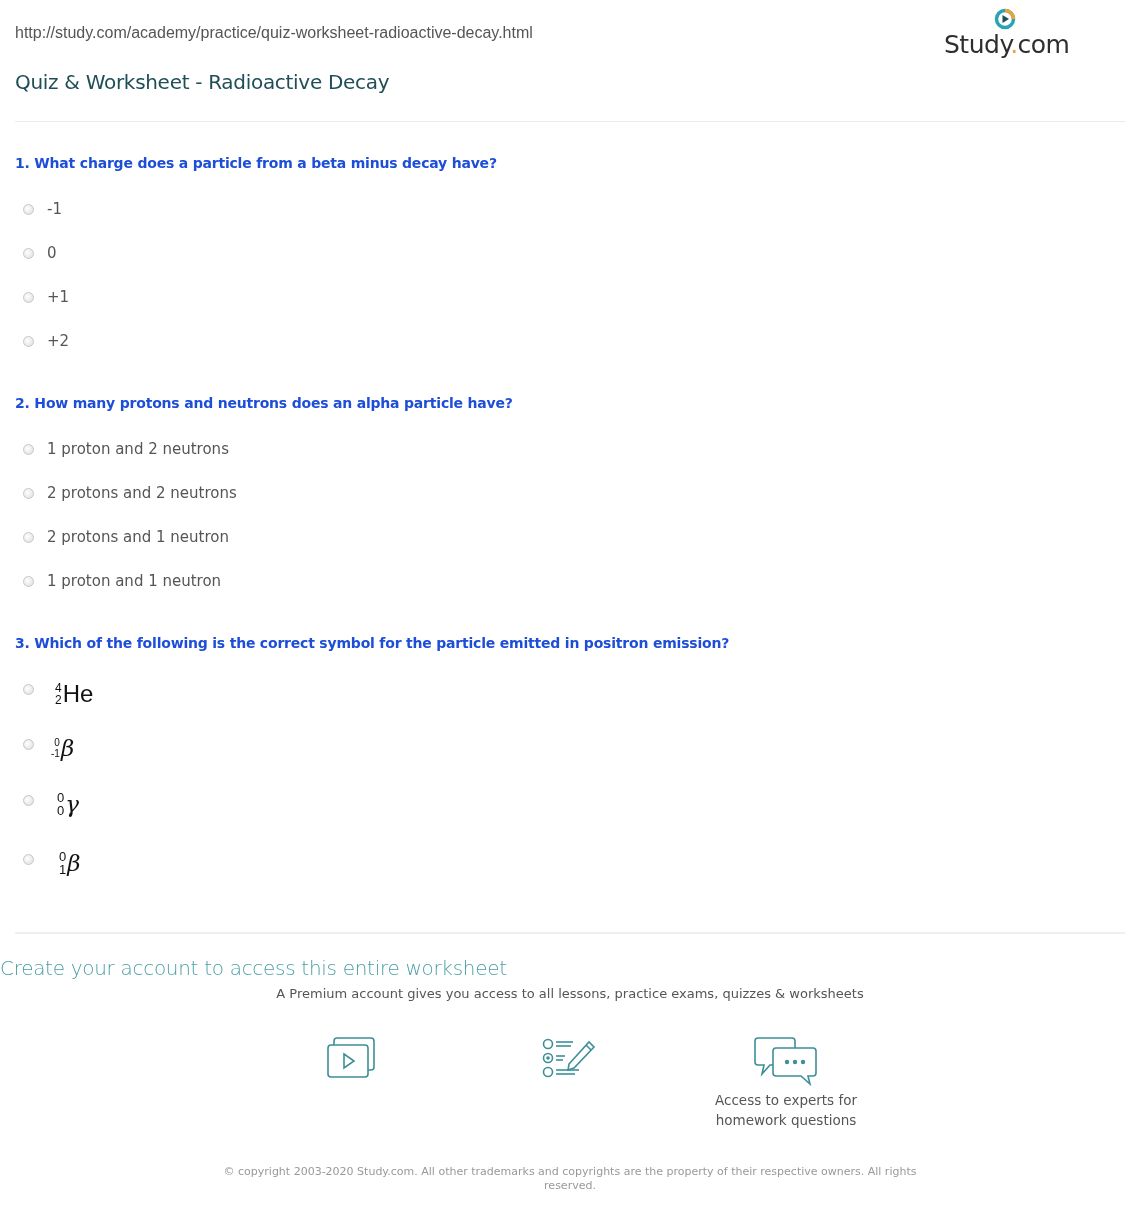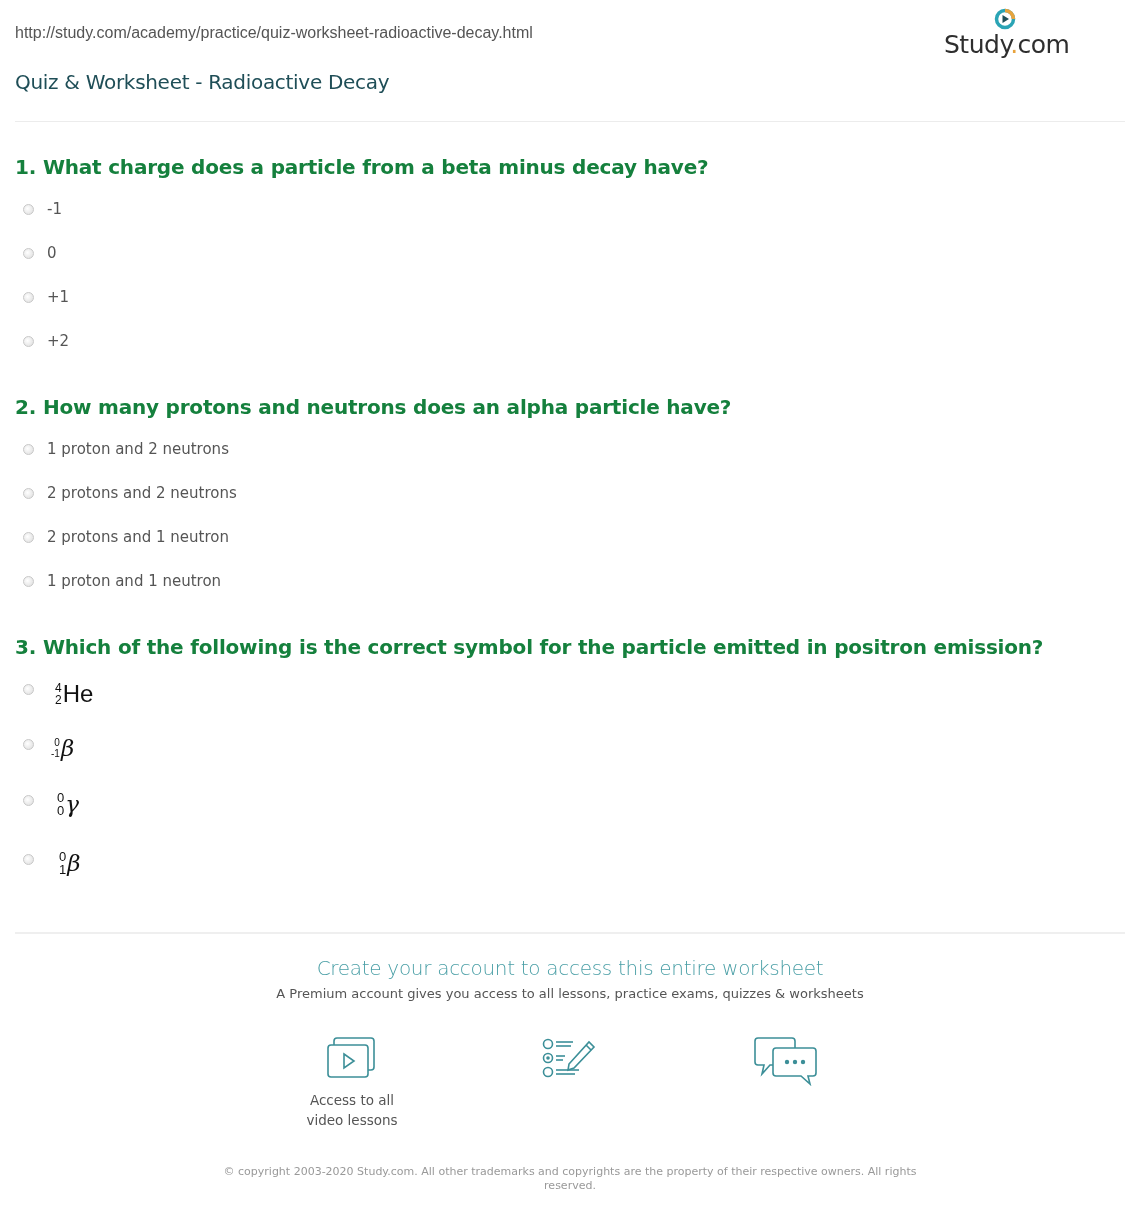--- a/index.html
+++ b/index.html
@@ -8,34 +8,34 @@
 
   .url { position: absolute; left: 15px; top: 24px; font-size: 16px; color: #555; font-family: "Liberation Sans", sans-serif; }
   .logo { position: absolute; left: 944px; top: 8px; display: flex; align-items: center; flex-direction: column; }
   .logo-mark { width: 22px; height: 22px; position: relative; margin-right: 4px; }
   .logo-text { font-family: "DejaVu Sans", sans-serif; font-size: 25px; color: #2e2e2e; letter-spacing: -0.5px; }
   .logo-dot { color: #e8a33d; }
 
   .page-title { position: absolute; left: 15px; top: 70px; font-size: 20px; color: #1f4e57; font-weight: normal; letter-spacing: -0.3px; }
   .title-rule { position: absolute; left: 15px; right: 15px; top: 121px; height: 1px; background: #ececec; }
 
-  .question { position: absolute; left: 15px; font-size: 20px; color: #15803d; font-weight: bold; letter-spacing: -0.2px; }
+  .question { position: absolute; left: 15px; font-size: 14px; color: #1d4ed8; font-weight: bold; letter-spacing: -0.2px; }
   .q-text { font-weight: 600; }
   .option { position: absolute; left: 23px; display: flex; align-items: center; font-size: 15px; color: #555; font-family: "DejaVu Sans", sans-serif; }
   .radio { width: 11px; height: 11px; border-radius: 50%; border: 1px solid #c8c8c8; background: radial-gradient(circle at 40% 40%, #ffffff 0%, #e6e6e6 70%); margin-right: 13px; flex-shrink: 0; }
   .opt-label { white-space: nowrap; }
 
   .sym { position: relative; display: inline-block; font-family: "Liberation Sans", sans-serif; color: #111; }
   .sym .nuc { display: inline-flex; flex-direction: column; align-items: flex-end; font-size: 12px; line-height: 12px; vertical-align: middle; margin-right: 1px; }
   .sym .main { font-size: 24px; vertical-align: middle; }
   .sym .greek { font-style: italic; font-family: "DejaVu Serif", serif; font-size: 23px; }
 
   .divider { position: absolute; left: 15px; right: 15px; top: 932px; height: 2px; background: #efefef; }
 
-  .cta-title { position: absolute; left: 0; right: 0; top: 956px; text-align: center; font-size: 20px; color: #4a9fa6; font-weight: 300; font-family: "DejaVu Sans", sans-serif; letter-spacing: -0.3px; }
+  .cta-title { position: absolute; left: 0; right: 0; top: 956px; font-size: 20px; color: #4a9fa6; font-weight: 300; font-family: "DejaVu Sans", sans-serif; letter-spacing: -0.3px; }
   .cta-sub { position: absolute; left: 0; right: 0; top: 986px; text-align: center; font-size: 13px; color: #555; }
 
   .feature { position: absolute; top: 1036px; width: 200px; text-align: center; }
   .feature svg { display: block; margin: 0 auto; }
   .feature-label { margin-top: 10px; font-size: 13.5px; color: #555; line-height: 20px; }
 
   .copyright { position: absolute; left: 210px; width: 720px; top: 1165px; text-align: center; font-size: 11px; color: #999; line-height: 14px; }
 </style>
 </head>
 <body>
@@ -144,24 +144,20 @@
 
 <div class="cta-title">Create your account to access this entire worksheet</div>
 <div class="cta-sub">A Premium account gives you access to all lessons, practice exams, quizzes &amp; worksheets</div>
 
 <div class="feature" style="left:252px">
   <svg width="52" height="44" viewBox="0 0 52 44">
     <rect x="8" y="2" width="40" height="32" rx="3" fill="#fff" stroke="#3c8f98" stroke-width="1.6"></rect>
     <rect x="2" y="9" width="40" height="32" rx="3" fill="#fff" stroke="#3c8f98" stroke-width="1.6"></rect>
     <path d="M18 18 L28 25 L18 32 Z" fill="none" stroke="#3c8f98" stroke-width="1.6"></path>
   </svg>
-  <div class="feature-label">
-      <div>Access to all</div>
-      <div>video lessons</div>
-    </div>
 </div>
 
 <div class="feature" style="left:469px">
   <svg width="56" height="44" viewBox="0 0 56 44">
     <circle cx="7" cy="8" r="4.5" fill="none" stroke="#3c8f98" stroke-width="1.6"></circle>
     <circle cx="7" cy="22" r="4.5" fill="none" stroke="#3c8f98" stroke-width="1.6"></circle>
     <circle cx="7" cy="22" r="1.8" fill="#3c8f98"></circle>
     <circle cx="7" cy="36" r="4.5" fill="none" stroke="#3c8f98" stroke-width="1.6"></circle>
     <line x1="15" y1="6" x2="32" y2="6" stroke="#3c8f98" stroke-width="1.6"></line>
     <line x1="15" y1="10" x2="30" y2="10" stroke="#3c8f98" stroke-width="1.6"></line>
@@ -175,15 +171,19 @@
 </div>
 
 <div class="feature" style="left:686px">
   <svg width="64" height="50" viewBox="0 0 64 50">
     <path d="M4 2 H38 a3 3 0 0 1 3 3 V26 a3 3 0 0 1 -3 3 H16 L8 38 L10 29 H4 a3 3 0 0 1 -3 -3 V5 a3 3 0 0 1 3 -3 Z" fill="#fff" stroke="#3c8f98" stroke-width="1.6"></path>
     <path d="M22 12 H59 a3 3 0 0 1 3 3 V37 a3 3 0 0 1 -3 3 H54 L56 48 L47 40 H22 a3 3 0 0 1 -3 -3 V15 a3 3 0 0 1 3 -3 Z" fill="#fff" stroke="#3c8f98" stroke-width="1.6"></path>
     <circle cx="33" cy="26" r="2.2" fill="#3c8f98"></circle>
     <circle cx="41" cy="26" r="2.2" fill="#3c8f98"></circle>
     <circle cx="49" cy="26" r="2.2" fill="#3c8f98"></circle>
   </svg>
+  <div class="feature-label" style="margin-top:4px">
+      <div>Access to experts for</div>
+      <div>homework questions</div>
+    </div>
 </div>
 
 <div class="copyright">© copyright 2003-2020 Study.com. All other trademarks and copyrights are the property of their respective owners. All rights reserved.</div>
 
 </body></html>

